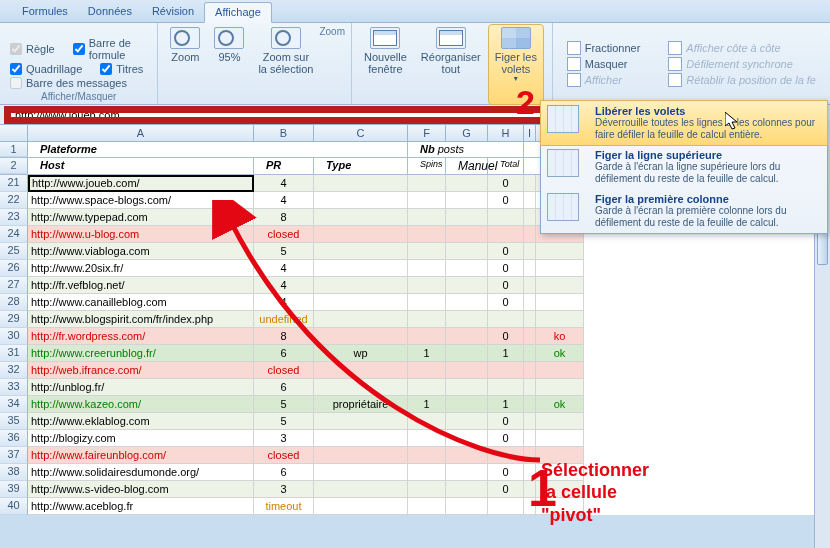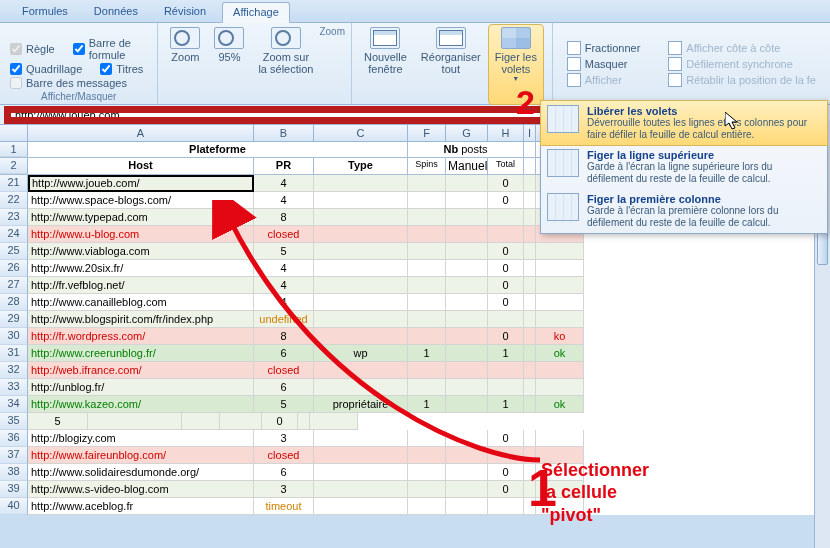--- a/index.html
+++ b/index.html
@@ -1,19 +1,19 @@
 <!DOCTYPE html>
 <html><head>
 <meta charset="utf-8">
 <style>
   * { box-sizing: border-box; margin: 0; padding: 0; font-family: "Segoe UI", Tahoma, sans-serif; }
   body { background: #c9ddf0; font-size: 11px; color: #3b5a7a; width: 830px; height: 548px; overflow: hidden; position: relative; }
 
   
-  .tabs { display: flex; gap: 6px; padding: 2px 12px 0 12px; background: linear-gradient(#dbe9f7,#c7ddf2); border-bottom:1px solid #9ab6d6;}
+  .tabs { display: flex; gap: 0; padding: 2px 12px 0 12px; background: linear-gradient(#dbe9f7,#c7ddf2); border-bottom:1px solid #9ab6d6;}
   .tab { padding: 3px 10px 4px; border-radius: 3px 3px 0 0; color: #2a5a97; cursor: pointer; background:transparent;}
   .tab.active { background: #f2f7fc; border: 1px solid #9ab6d6; border-bottom: 1px solid #f2f7fc; margin-bottom:-1px; }
 
   
   .ribbon { display: flex; background: linear-gradient(#eef5fb,#dce9f6); border-bottom: 1px solid #9ab6d6; height: 82px; }
   .group { border-right: 1px solid #b7cde4; padding: 2px 6px 0; display: flex; flex-direction: column; justify-content: flex-end; }
   .group-title { text-align: center; font-size: 10px; color: #5a7ba3; padding: 1px 0 2px; }
   .show-hide { width: 220px; }
   .chk-row { display: flex; gap: 18px; padding: 1px 4px; }
   .chk { display: flex; align-items: center; gap: 4px; color: #3b5a7a; }
@@ -21,53 +21,53 @@
   .zoom-group, .win-group, .freeze-group { display:flex; flex-direction:row; justify-content:space-between;}
   .big-btns { display: flex; gap: 2px; }
   .big-btn { display: flex; flex-direction: column; align-items: center; padding: 2px 6px; border-radius: 3px; cursor: pointer; color:#3b5a7a; text-align:center; line-height:1.1;}
   .big-btn.highlight { background: linear-gradient(#fff0c0,#ffd977); outline:1px solid #d9b65a;}
   .icon-box { width: 30px; height: 22px; margin-bottom: 2px; background: #eaf2fb; border: 1px solid #8aa9cc; border-radius:2px; position:relative;}
   .icon-box.mag::after{content:"";position:absolute;width:12px;height:12px;border:2px solid #5a7ba3;border-radius:50%;top:2px;left:3px;}
   .icon-box.win::before{content:"";position:absolute;inset:2px;border:1px solid #5a7ba3;background:linear-gradient(#c9ddf0 0 4px, #fff 4px);}
   .icon-box.freeze{background:linear-gradient(90deg,#e0ecf8 50%,#c7dcf2 50%), linear-gradient(#e0ecf8 50%,#c7dcf2 50%);background-blend-mode:multiply;}
   .stack-btns { display:flex; flex-direction:column; gap:0; padding:2px 4px;}
   .small-btn { display:flex; align-items:center; gap:4px; padding:1px 4px; color:#3b5a7a; cursor:pointer; border-radius:2px; white-space:nowrap;}
-  .small-btn.disabled{color:#a0b5cc;}
+  .small-btn.disabled{color:#a0b5cc;font-style:italic;}
   .small-icon{width:14px;height:14px;border:1px solid #8aa9cc;background:#fff;display:inline-block;}
 
   
   .formula-bar { display: flex; align-items: center; background: #e6eff9; border-bottom:1px solid #9ab6d6; height:20px;}
   .formula-input { flex:1; background:#fff; border:7px solid #b91c1c; height:18px; margin:1px 4px; padding:0 4px; font-size:11px; color:#000;}
 
   
   .grid { background:#fff; position:relative; }
   .col-headers { display:flex; background:linear-gradient(#f1f6fc,#d8e6f5); border-bottom:1px solid #9ab6d6;}
   .corner{width:28px;border-right:1px solid #9ab6d6;background:linear-gradient(#f1f6fc,#d8e6f5);}
   .col-h{border-right:1px solid #9ab6d6;text-align:center;color:#3b5a7a;padding:2px 0;font-size:11px;}
   .cA{width:226px;} .cB{width:60px;} .cC{width:94px;} .cF{width:38px;} .cG{width:42px;} .cH{width:36px;} .cI{width:12px;} .cJ{width:48px;}
   .merge-row{display:flex;border-bottom:1px solid #a8bdd6;}
   .rh{width:28px;text-align:center;background:linear-gradient(#f1f6fc,#d8e6f5);border-right:1px solid #9ab6d6;color:#3b5a7a;padding:1px 0;border-bottom:1px solid #c7d7ea;font-size:11px;}
-  .mcell{padding:1px 2px;border-right:1px solid #a8bdd6;text-align:center;font-weight:bold;color:#000;}
+  .mcell{padding:1px 12px;border-right:1px solid #a8bdd6;text-align:left;font-weight:bold;color:#000;font-style:italic;}
   .row{display:flex;height:17px;}
   .cell{border-right:1px solid #d4d4d4;border-bottom:1px solid #d4d4d4;padding:0 3px;overflow:hidden;white-space:nowrap;font-size:11px;color:#000;line-height:16px;}
   .cell.center{text-align:center;}
   .cell.red{color:#d00000;}
   .cell.green{color:#008000;}
   .cell.orange{color:#d08000;}
   .row.even .cell{background:#eef3e7;}
   .row.pink .cell{background:#f9d9d4;}
   .row.lgreen .cell{background:#d9ead3;}
   .cell.selected{border:2px solid #000;padding:0 2px;line-height:13px;}
 
   
   .dropdown { position:absolute; top:100px; left:540px; width:288px; background:linear-gradient(#f8fafd,#eaf1f9); border:1px solid #8aa9cc; box-shadow:2px 2px 6px rgba(0,0,0,.25); z-index:20;}
   .dd-item{display:flex;gap:8px;padding:4px 6px;border-bottom:0;}
   .dd-item.hover{background:linear-gradient(#fff0c0,#ffd977);outline:1px solid #d9b65a;}
   .dd-icon{width:32px;height:28px;flex-shrink:0;border:1px solid #8aa9cc;background:repeating-linear-gradient(90deg,#e8f0fa 0 7px,#d4e3f4 7px 8px),repeating-linear-gradient(#e8f0fa 0 6px,#d4e3f4 6px 7px);}
-  .dd-text{flex:1;}
+  .dd-text{flex:1;margin-left:8px;}
   .dd-title{font-weight:bold;color:#15428b;font-size:11px;}
   .dd-desc{color:#3b5a7a;font-size:10px;line-height:1.2;}
 
   
   .anno2{position:absolute;top:83px;left:516px;font:bold 34px Arial;color:#e30613;z-index:25;}
   .anno1{position:absolute;bottom:30px;left:528px;font:bold 52px Arial;color:#e30613;z-index:15;}
   .anno1-text{position:absolute;bottom:22px;left:541px;font:bold 18px Arial;color:#e30613;line-height:1.25;z-index:15;}
   .cursor{position:absolute;top:112px;left:725px;z-index:30;}
   svg.arrow{position:absolute;z-index:14;pointer-events:none;}
   .vscroll{position:absolute;right:0;top:120px;bottom:0;width:16px;background:#dce7f3;border-left:1px solid #9ab6d6;}
@@ -378,20 +378,21 @@
         <div class="cell cB center">5</div>
         <div class="cell cC center">propriétaire</div>
         <div class="cell cF center">1</div>
         <div class="cell cG center"></div>
         <div class="cell cH center">1</div>
         <div class="cell cI"></div>
         <div class="cell cJ center green">ok</div>
       </div>
       <div class="row even">
         <div class="rh">35</div>
+        <div class="cell cA">http://www.eklablog.com</div>
         <div class="cell cB center">5</div>
         <div class="cell cC center"></div>
         <div class="cell cF center"></div>
         <div class="cell cG center"></div>
         <div class="cell cH center">0</div>
         <div class="cell cI"></div>
         <div class="cell cJ center"></div>
       </div>
       <div class="row ">
         <div class="rh">36</div>

